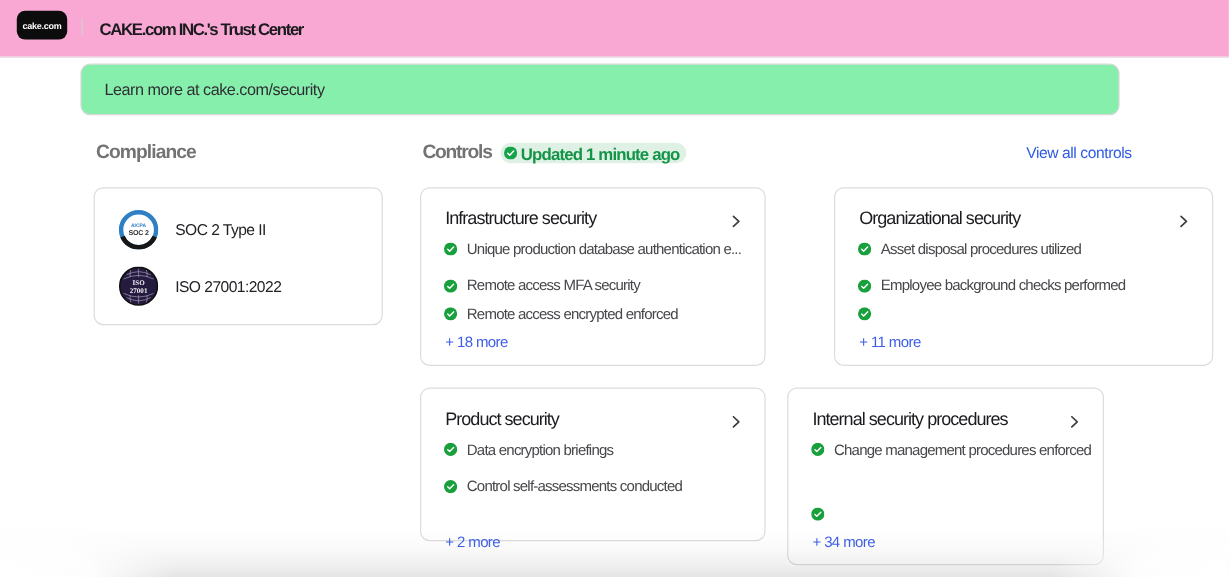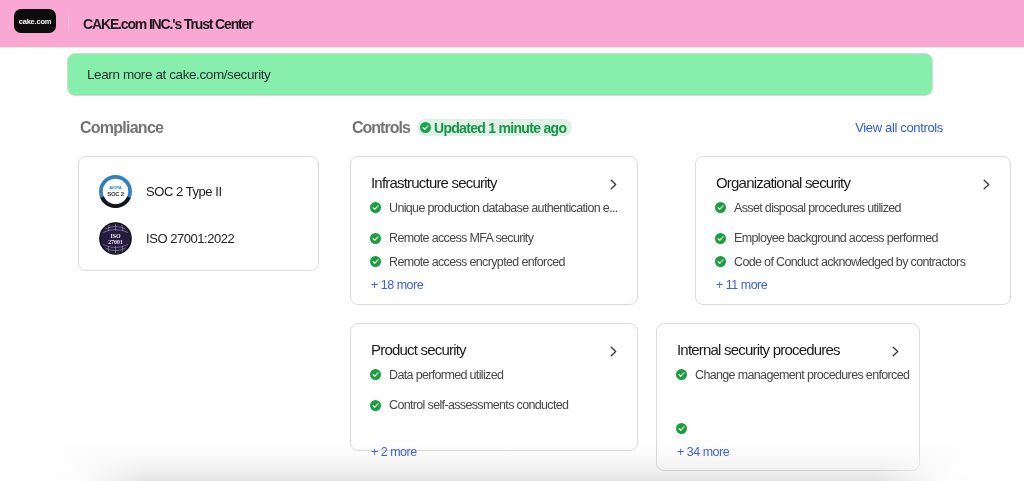--- a/index.html
+++ b/index.html
@@ -150,44 +150,43 @@
         <circle cx="5.5" cy="5.5" r="5.5" fill="#18a03d"></circle>
         <path d="M3.1 5.7 L4.7 7.3 L8 3.9" stroke="#fff" stroke-width="1.2" fill="none" stroke-linecap="round" stroke-linejoin="round"></path>
       </svg>
       <span class="t">Asset disposal procedures utilized</span>
     </div>
   <div class="item i2">
       <svg width="11" height="11" viewBox="0 0 11 11" style="flex:none">
         <circle cx="5.5" cy="5.5" r="5.5" fill="#18a03d"></circle>
         <path d="M3.1 5.7 L4.7 7.3 L8 3.9" stroke="#fff" stroke-width="1.2" fill="none" stroke-linecap="round" stroke-linejoin="round"></path>
       </svg>
-      <span class="t">Employee background access performed</span>
+      <span class="t">Employee background checks performed</span>
     </div>
   <div class="item i3">
       <svg width="11" height="11" viewBox="0 0 11 11" style="flex:none">
         <circle cx="5.5" cy="5.5" r="5.5" fill="#18a03d"></circle>
         <path d="M3.1 5.7 L4.7 7.3 L8 3.9" stroke="#fff" stroke-width="1.2" fill="none" stroke-linecap="round" stroke-linejoin="round"></path>
       </svg>
-      <span class="t">Code of Conduct acknowledged by contractors</span>
     </div>
   <div class="more m4">+ 11 more</div>
 </div>
 <div class="card" style="left:350px; top:323px; width:288px; height:128px;">
   <div class="ctitle">Product security</div>
     <div class="chev">
       <svg width="7" height="11" viewBox="0 0 7 11">
         <path d="M1.2 1.3 L5.7 5.5 L1.2 9.7" stroke="#3c3c40" stroke-width="1.4" fill="none" stroke-linecap="round" stroke-linejoin="round"></path>
       </svg>
     </div>
   <div class="item i1">
       <svg width="11" height="11" viewBox="0 0 11 11" style="flex:none">
         <circle cx="5.5" cy="5.5" r="5.5" fill="#18a03d"></circle>
         <path d="M3.1 5.7 L4.7 7.3 L8 3.9" stroke="#fff" stroke-width="1.2" fill="none" stroke-linecap="round" stroke-linejoin="round"></path>
       </svg>
-      <span class="t">Data performed utilized</span>
+      <span class="t">Data encryption briefings</span>
     </div>
   <div class="item i2">
       <svg width="11" height="11" viewBox="0 0 11 11" style="flex:none">
         <circle cx="5.5" cy="5.5" r="5.5" fill="#18a03d"></circle>
         <path d="M3.1 5.7 L4.7 7.3 L8 3.9" stroke="#fff" stroke-width="1.2" fill="none" stroke-linecap="round" stroke-linejoin="round"></path>
       </svg>
       <span class="t">Control self-assessments conducted</span>
     </div>
   <div class="more m4">+ 2 more</div>
 </div>

